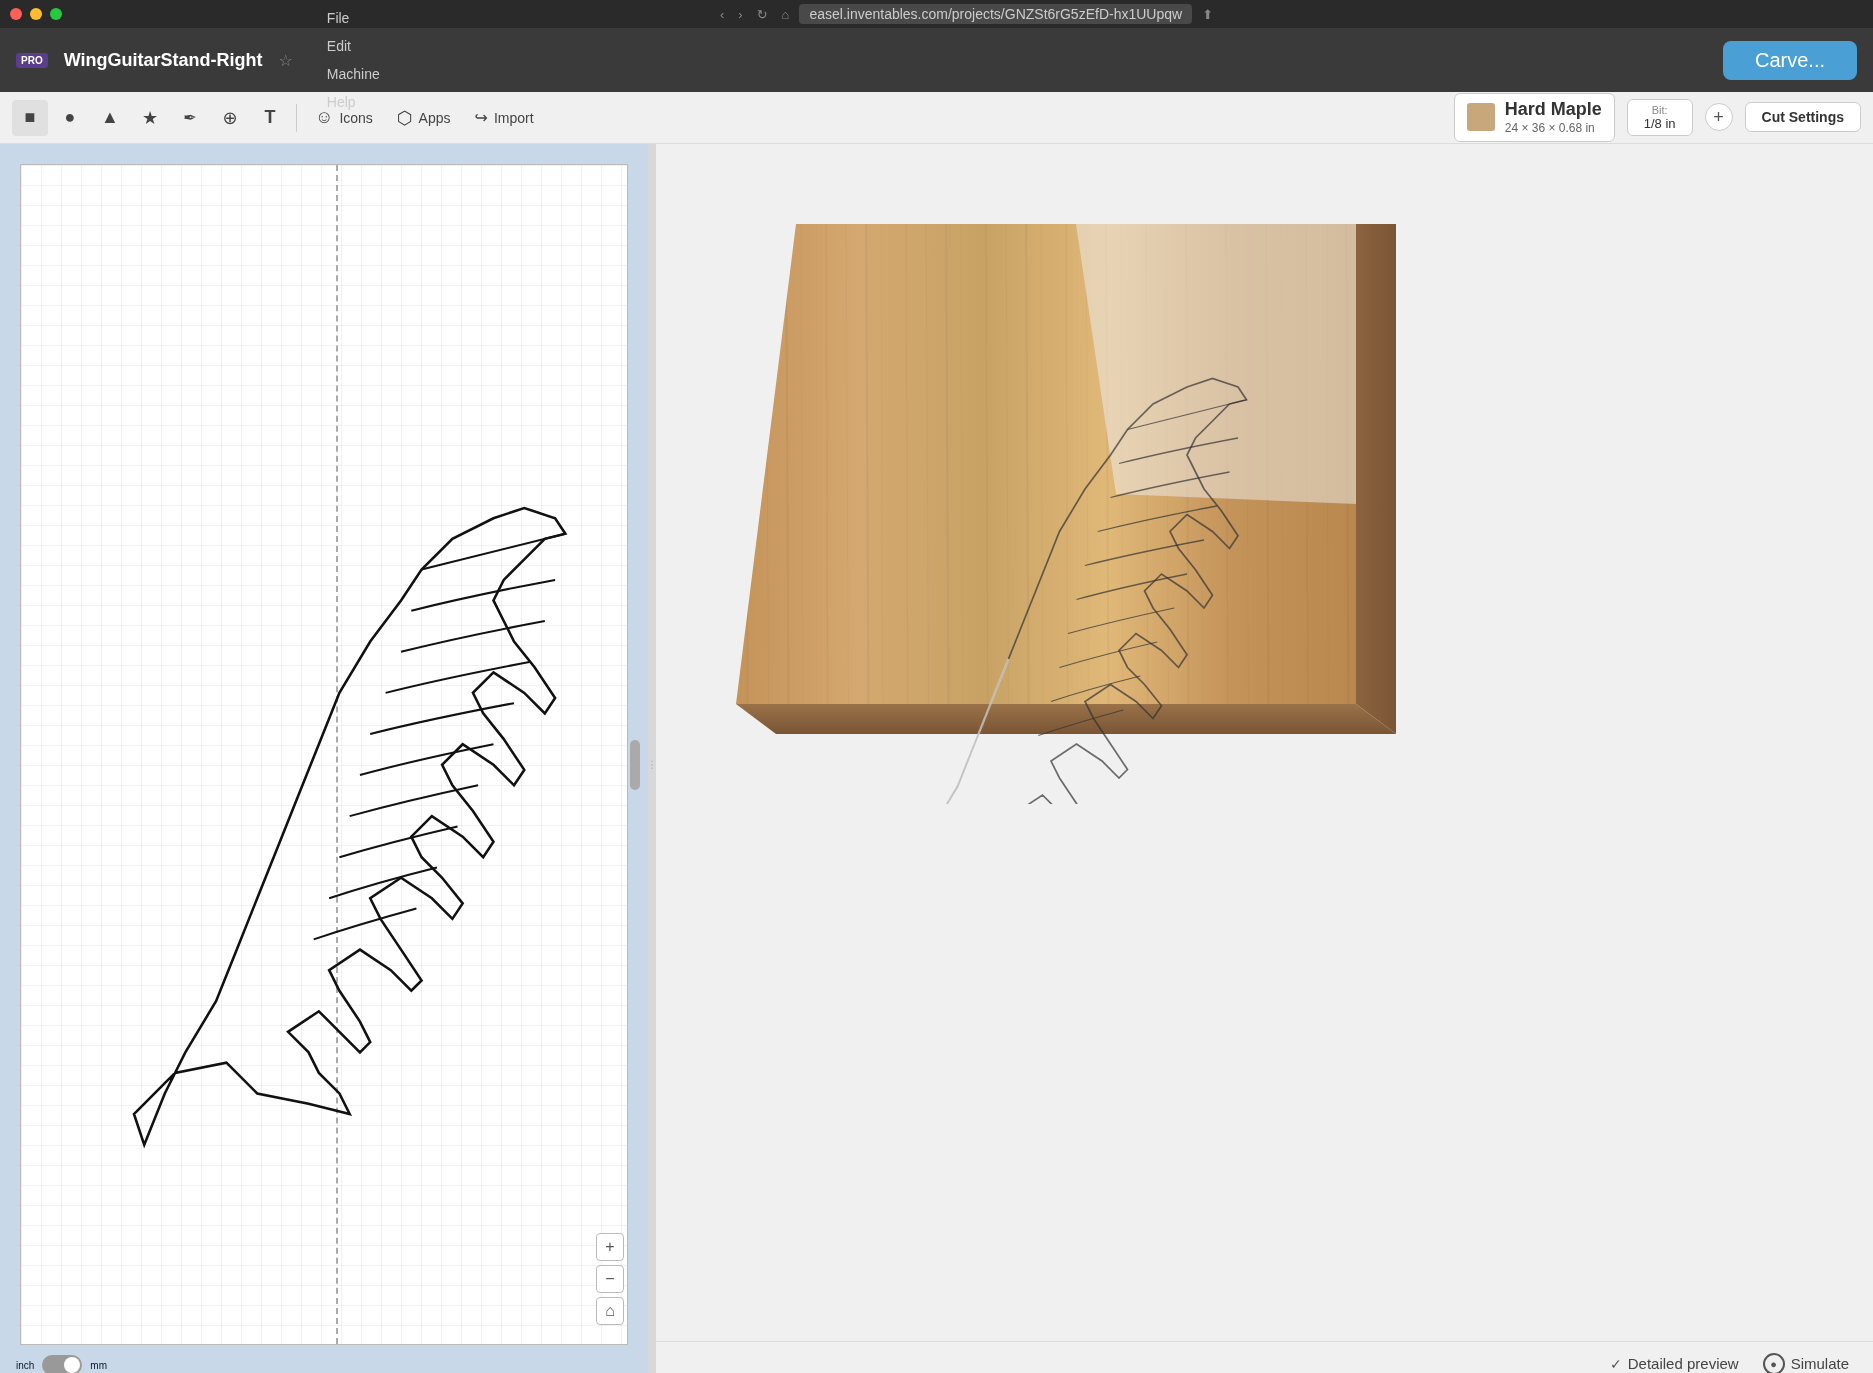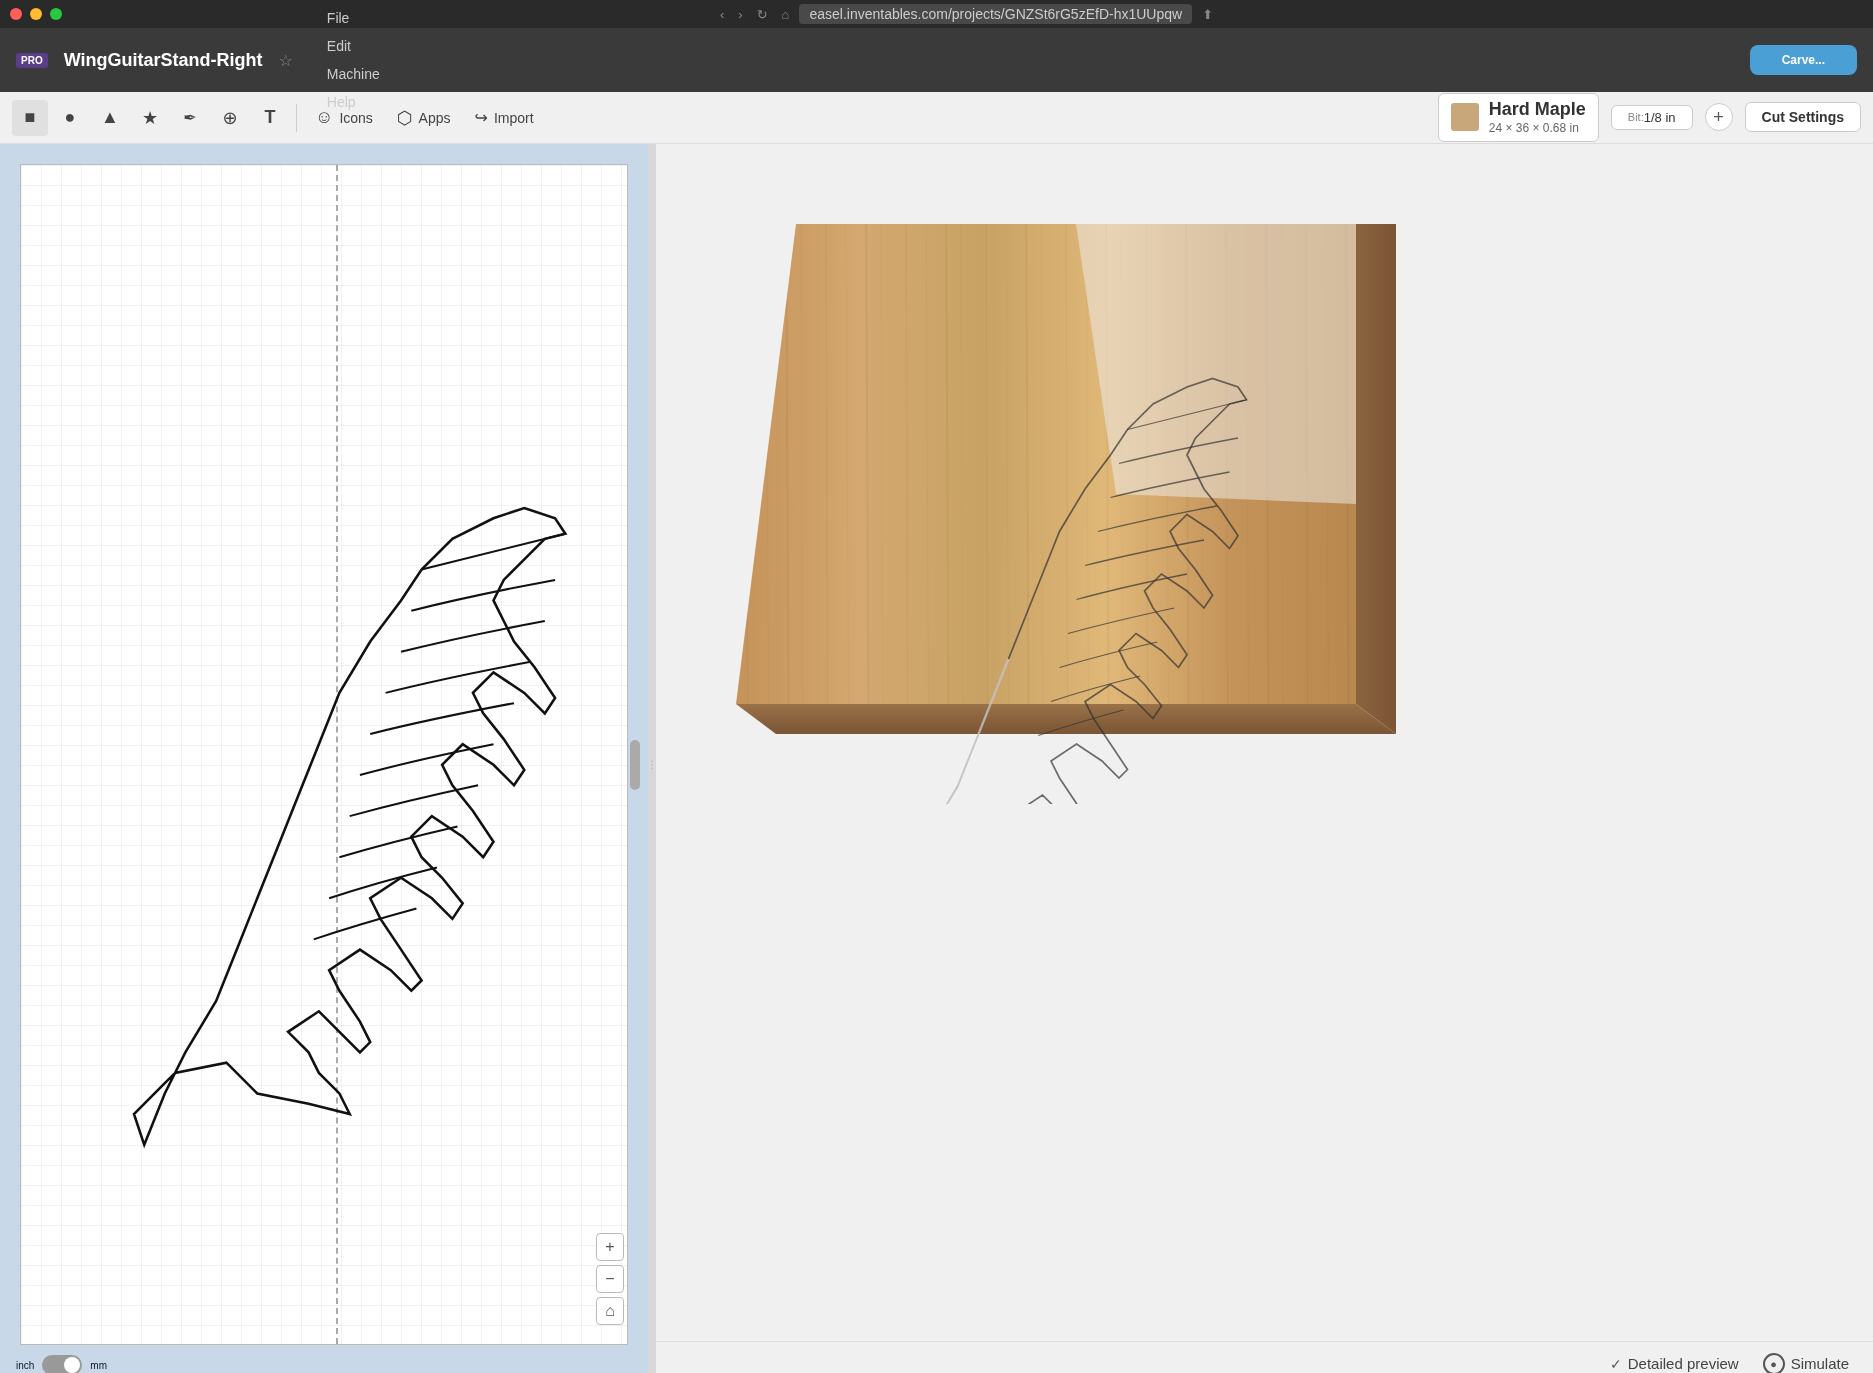--- a/index.html
+++ b/index.html
@@ -69,22 +69,22 @@
       color: #ccc;
       font-size: 14px;
       padding: 4px 10px;
       border-radius: 4px;
       cursor: pointer;
     }
     .carve-btn {
       margin-left: auto;
       background: #4a9fd4;
       color: white;
-      font-size: 12px;
-      font-weight: 700;
+      font-size: 20px;
+      font-weight: 400;
       padding: 8px 32px;
       border-radius: 8px;
       cursor: pointer;
       border: none;
     }
 
     
     .toolbar {
       background: #f0f0f0;
       height: 52px;
@@ -142,21 +142,21 @@
       width: 28px;
       height: 28px;
       background: #c8a87a;
       border-radius: 3px;
     }
     .material-info { line-height: 1.3; }
     .material-name { font-size: 18px; font-weight: 600; color: #333; }
     .material-dims { font-size: 12px; color: #666; }
     .bit-box {
       display: flex;
-      flex-direction: row;
+      flex-direction: column;
       align-items: center;
       border: 1px solid #ccc;
       border-radius: 6px;
       padding: 4px 16px;
       background: white;
       cursor: pointer;
     }
     .bit-label { font-size: 11px; color: #888; }
     .bit-value { font-size: 13px; font-weight: 400; color: #333; }
     .plus-btn {

